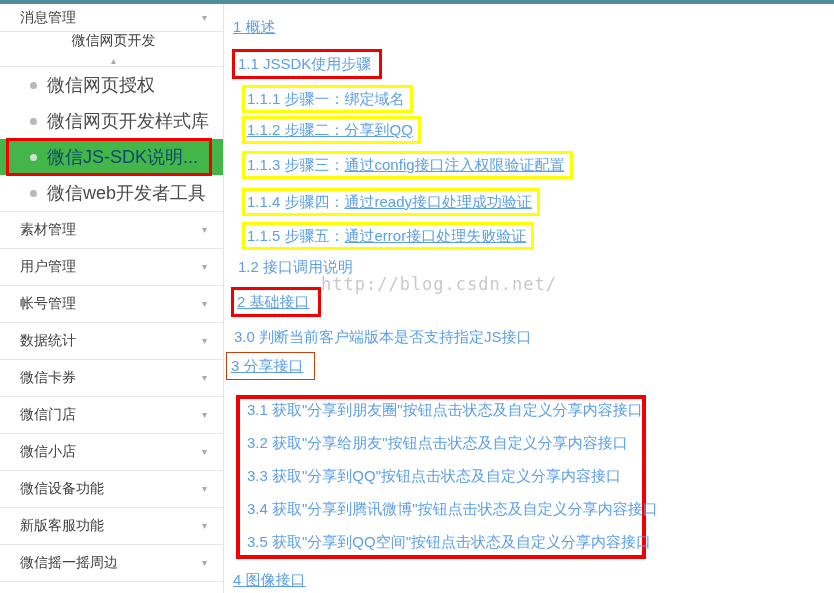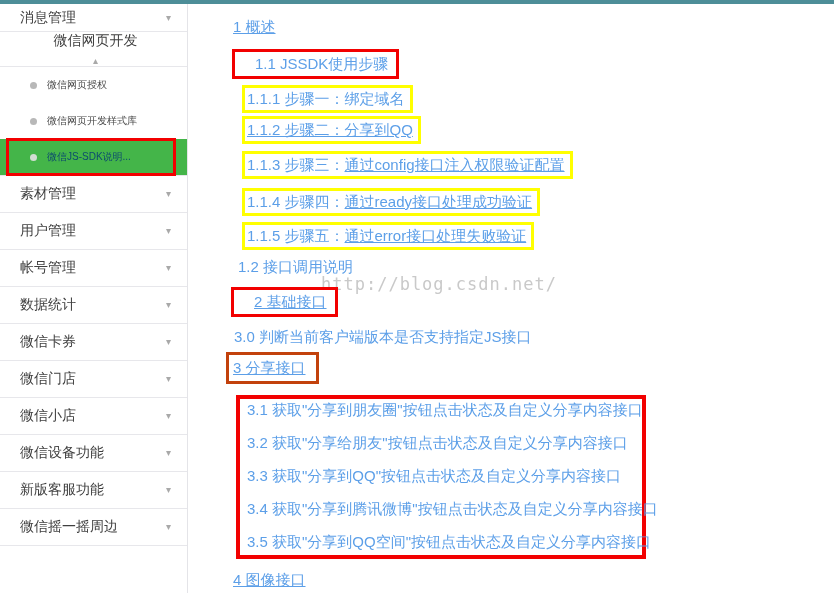--- a/index.html
+++ b/index.html
@@ -1,44 +1,44 @@
 <!DOCTYPE html>
 <html><head>
 <meta charset="utf-8">
 <style>
   html,body{margin:0;padding:0;}
   .page{position:relative;width:834px;height:593px;background:#ffffff;overflow:hidden;
         font-family:"Liberation Sans","DejaVu Sans",sans-serif;}
   .topbar{position:absolute;left:0;top:0;width:834px;height:4px;background:#4d8e98;}
 
   
-  .sidebar{position:absolute;left:0;top:4px;width:188px;height:589px;background:#fff;
+  .sidebar{position:absolute;left:0;top:4px;width:224px;height:589px;background:#fff;
            border-right:1px solid #e4e4e8;box-sizing:border-box;}
   .srow{display:flex;align-items:center;justify-content:space-between;
         padding:0 16px 0 20px;border-bottom:1px solid #e7e7eb;color:#3f3f3f;
         font-size:14px;cursor:pointer;box-sizing:border-box;}
   .srow.h27{height:28px;}
   .srow.h34{height:35px;flex-direction:column;}
   .srow.h36{height:37px;}
   .arrow{color:#a9a9a9;font-size:10px;line-height:1;}
   .submenu{border-bottom:1px solid #e7e7eb;}
   .sub{position:relative;display:flex;align-items:center;height:36px;padding-left:30px;
-       font-size:10px;color:#4a4a4a;cursor:pointer;box-sizing:border-box;}
+       font-size:18px;color:#4a4a4a;cursor:pointer;box-sizing:border-box;}
   .dot{width:7px;height:7px;border-radius:50%;background:#b8b8b8;margin-right:10px;flex:0 0 auto;}
   .sub.active{background:#44b549;color:#0c4a6e;}
   .sub.active .dot{background:#d2ddd2;}
   .red-outline{position:absolute;left:6px;right:11px;top:-1px;bottom:-1px;
                border:3px solid #f20000;pointer-events:none;}
 
   
   .main{position:absolute;left:189px;top:0;width:645px;height:593px;}
   .row{position:absolute;font-size:15px;line-height:22px;color:#5c9fe8;white-space:nowrap;cursor:pointer;}
   .u{text-decoration:underline;text-align:right;}
-  .redbox{border:3px solid #f20000;padding:1px 8px 1px 20px;display:inline-block;}
-  .redbox2{border:3px solid #c2410c;padding:2px 10px 2px 4px;display:inline-block;}
+  .redbox{border:3px solid #f20000;padding:1px 8px 1px 3px;display:inline-block;}
+  .redbox2{border:1px solid #c2410c;padding:2px 10px 2px 4px;display:inline-block;}
   .ybox{border:3px solid #ffff00;padding:0 5px 0 2px;display:inline-block;}
   .bigred{position:absolute;left:47px;top:395px;width:410px;box-sizing:border-box;
           border:4px solid #f20000;padding:0 0 2px 7px;display:flex;flex-direction:column;gap:11px;}
   .bigred .brow{font-size:15px;line-height:22px;color:#5c9fe8;white-space:nowrap;cursor:pointer;}
   .watermark{position:absolute;left:132px;top:274px;font-family:"DejaVu Sans Mono",monospace;
              font-size:17px;letter-spacing:1px;color:#c9c9c9;white-space:nowrap;}
 </style>
 </head>
 <body>
 
@@ -63,20 +63,24 @@
         <span>微信网页授权</span>
       </div>
       <div class="sub">
         <span class="dot"></span>
         <span>微信网页开发样式库</span>
       </div>
       <div class="sub active">
         <span class="dot"></span>
         <span>微信JS-SDK说明...</span>
         <span class="red-outline"></span>
+      </div>
+      <div class="sub">
+        <span class="dot"></span>
+        <span>微信web开发者工具</span>
       </div>
     </div>
 
     <div class="srow h36">
       <span>素材管理</span>
       <span class="arrow">▾</span>
     </div>
     <div class="srow h36">
       <span>用户管理</span>
       <span class="arrow">▾</span>

